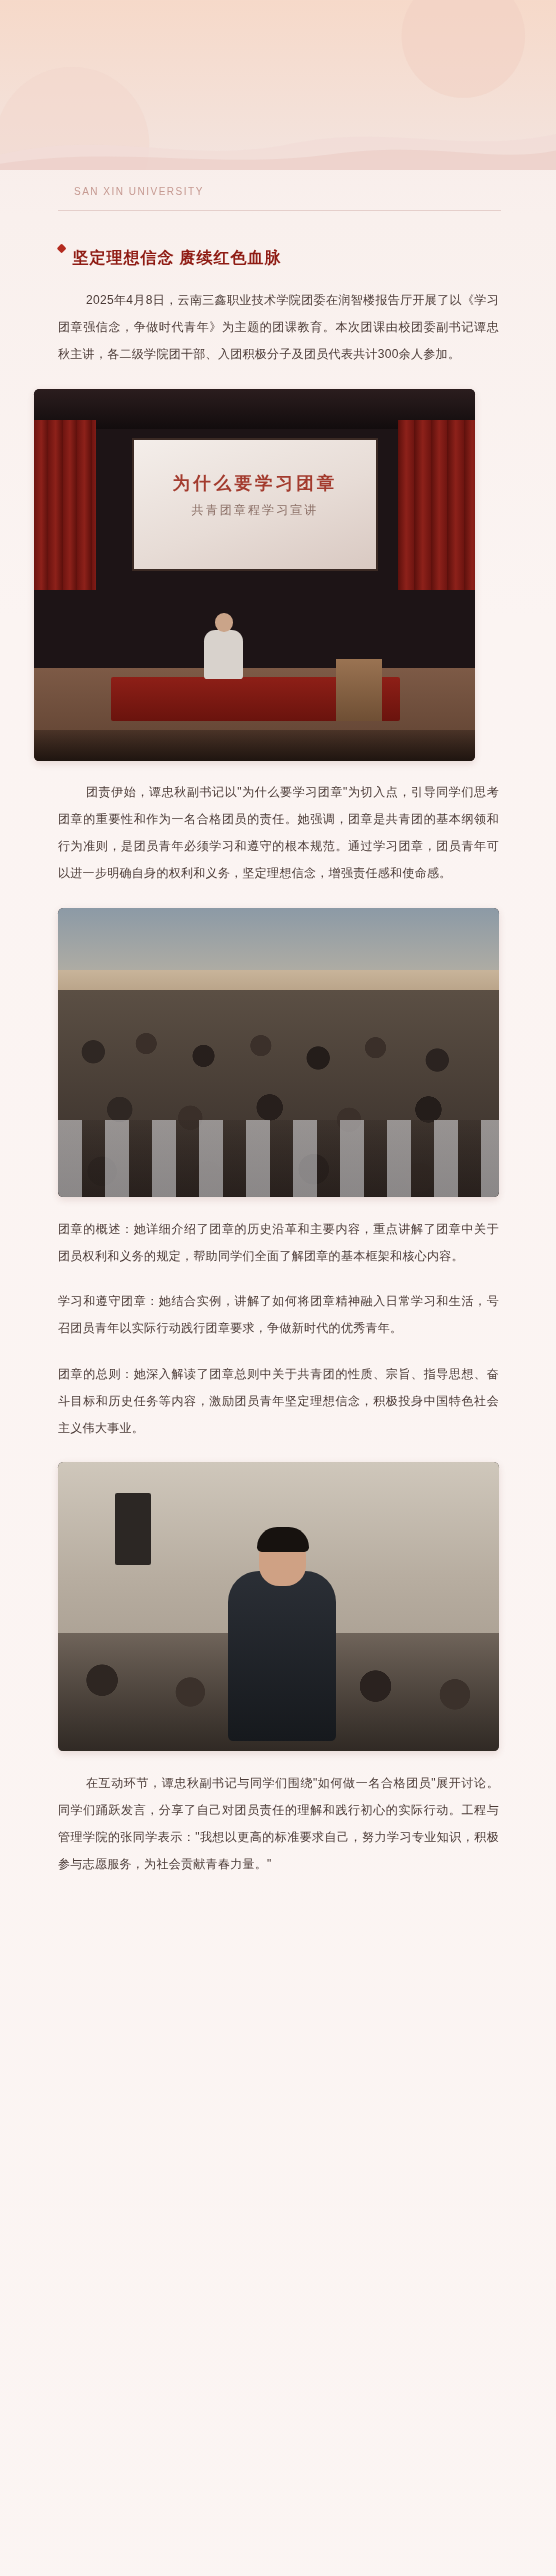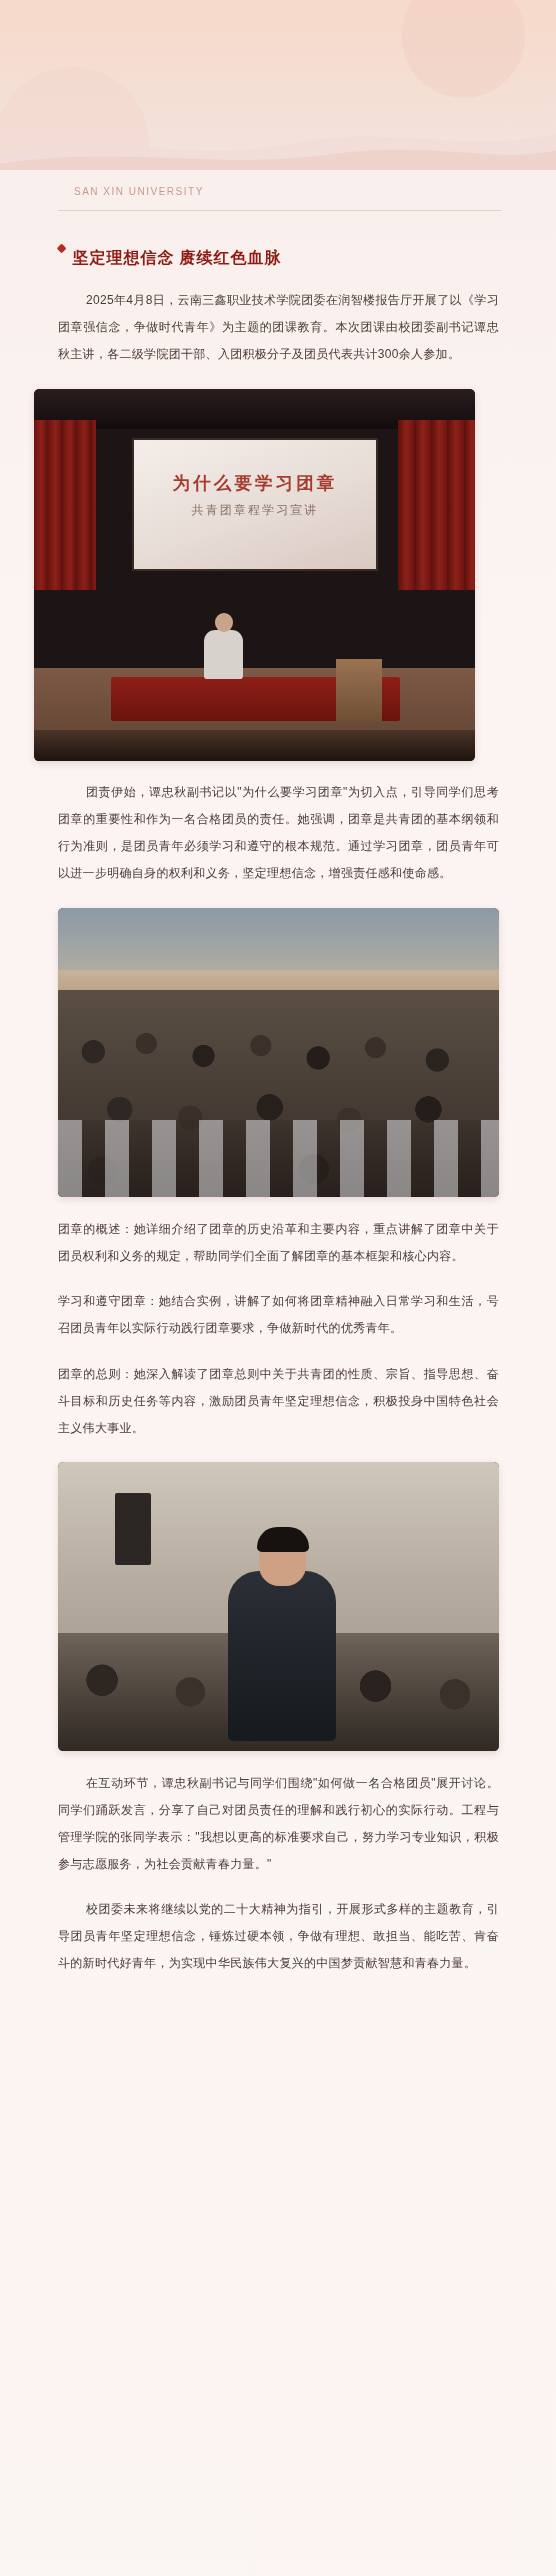--- a/index.html
+++ b/index.html
@@ -361,17 +361,16 @@
   <div class="photo photo-3">
     <div class="p3-bg"></div>
     <div class="p3-speaker-box"></div>
     <div class="p3-crowd"></div>
     <div class="p3-person"></div>
     <div class="p3-head"></div>
     <div class="p3-hair"></div>
   </div>
 
   <p class="para">在互动环节，谭忠秋副书记与同学们围绕"如何做一名合格团员"展开讨论。同学们踊跃发言，分享了自己对团员责任的理解和践行初心的实际行动。工程与管理学院的张同学表示："我想以更高的标准要求自己，努力学习专业知识，积极参与志愿服务，为社会贡献青春力量。"</p>
-  <p class="para">校团委未来将继续以党的二十大精神为指引，开展形式多样的主题教育，引导团员青年坚定理想信念，锤炼过硬本领，争做有理想、敢担当、能吃苦、肯奋斗的新时代好青年，为实现中华民族伟大复兴的中国梦贡献智慧和青春力量。</p>
 
   <div class="tail-space"></div>
 </div>
 
 
 </body></html>

